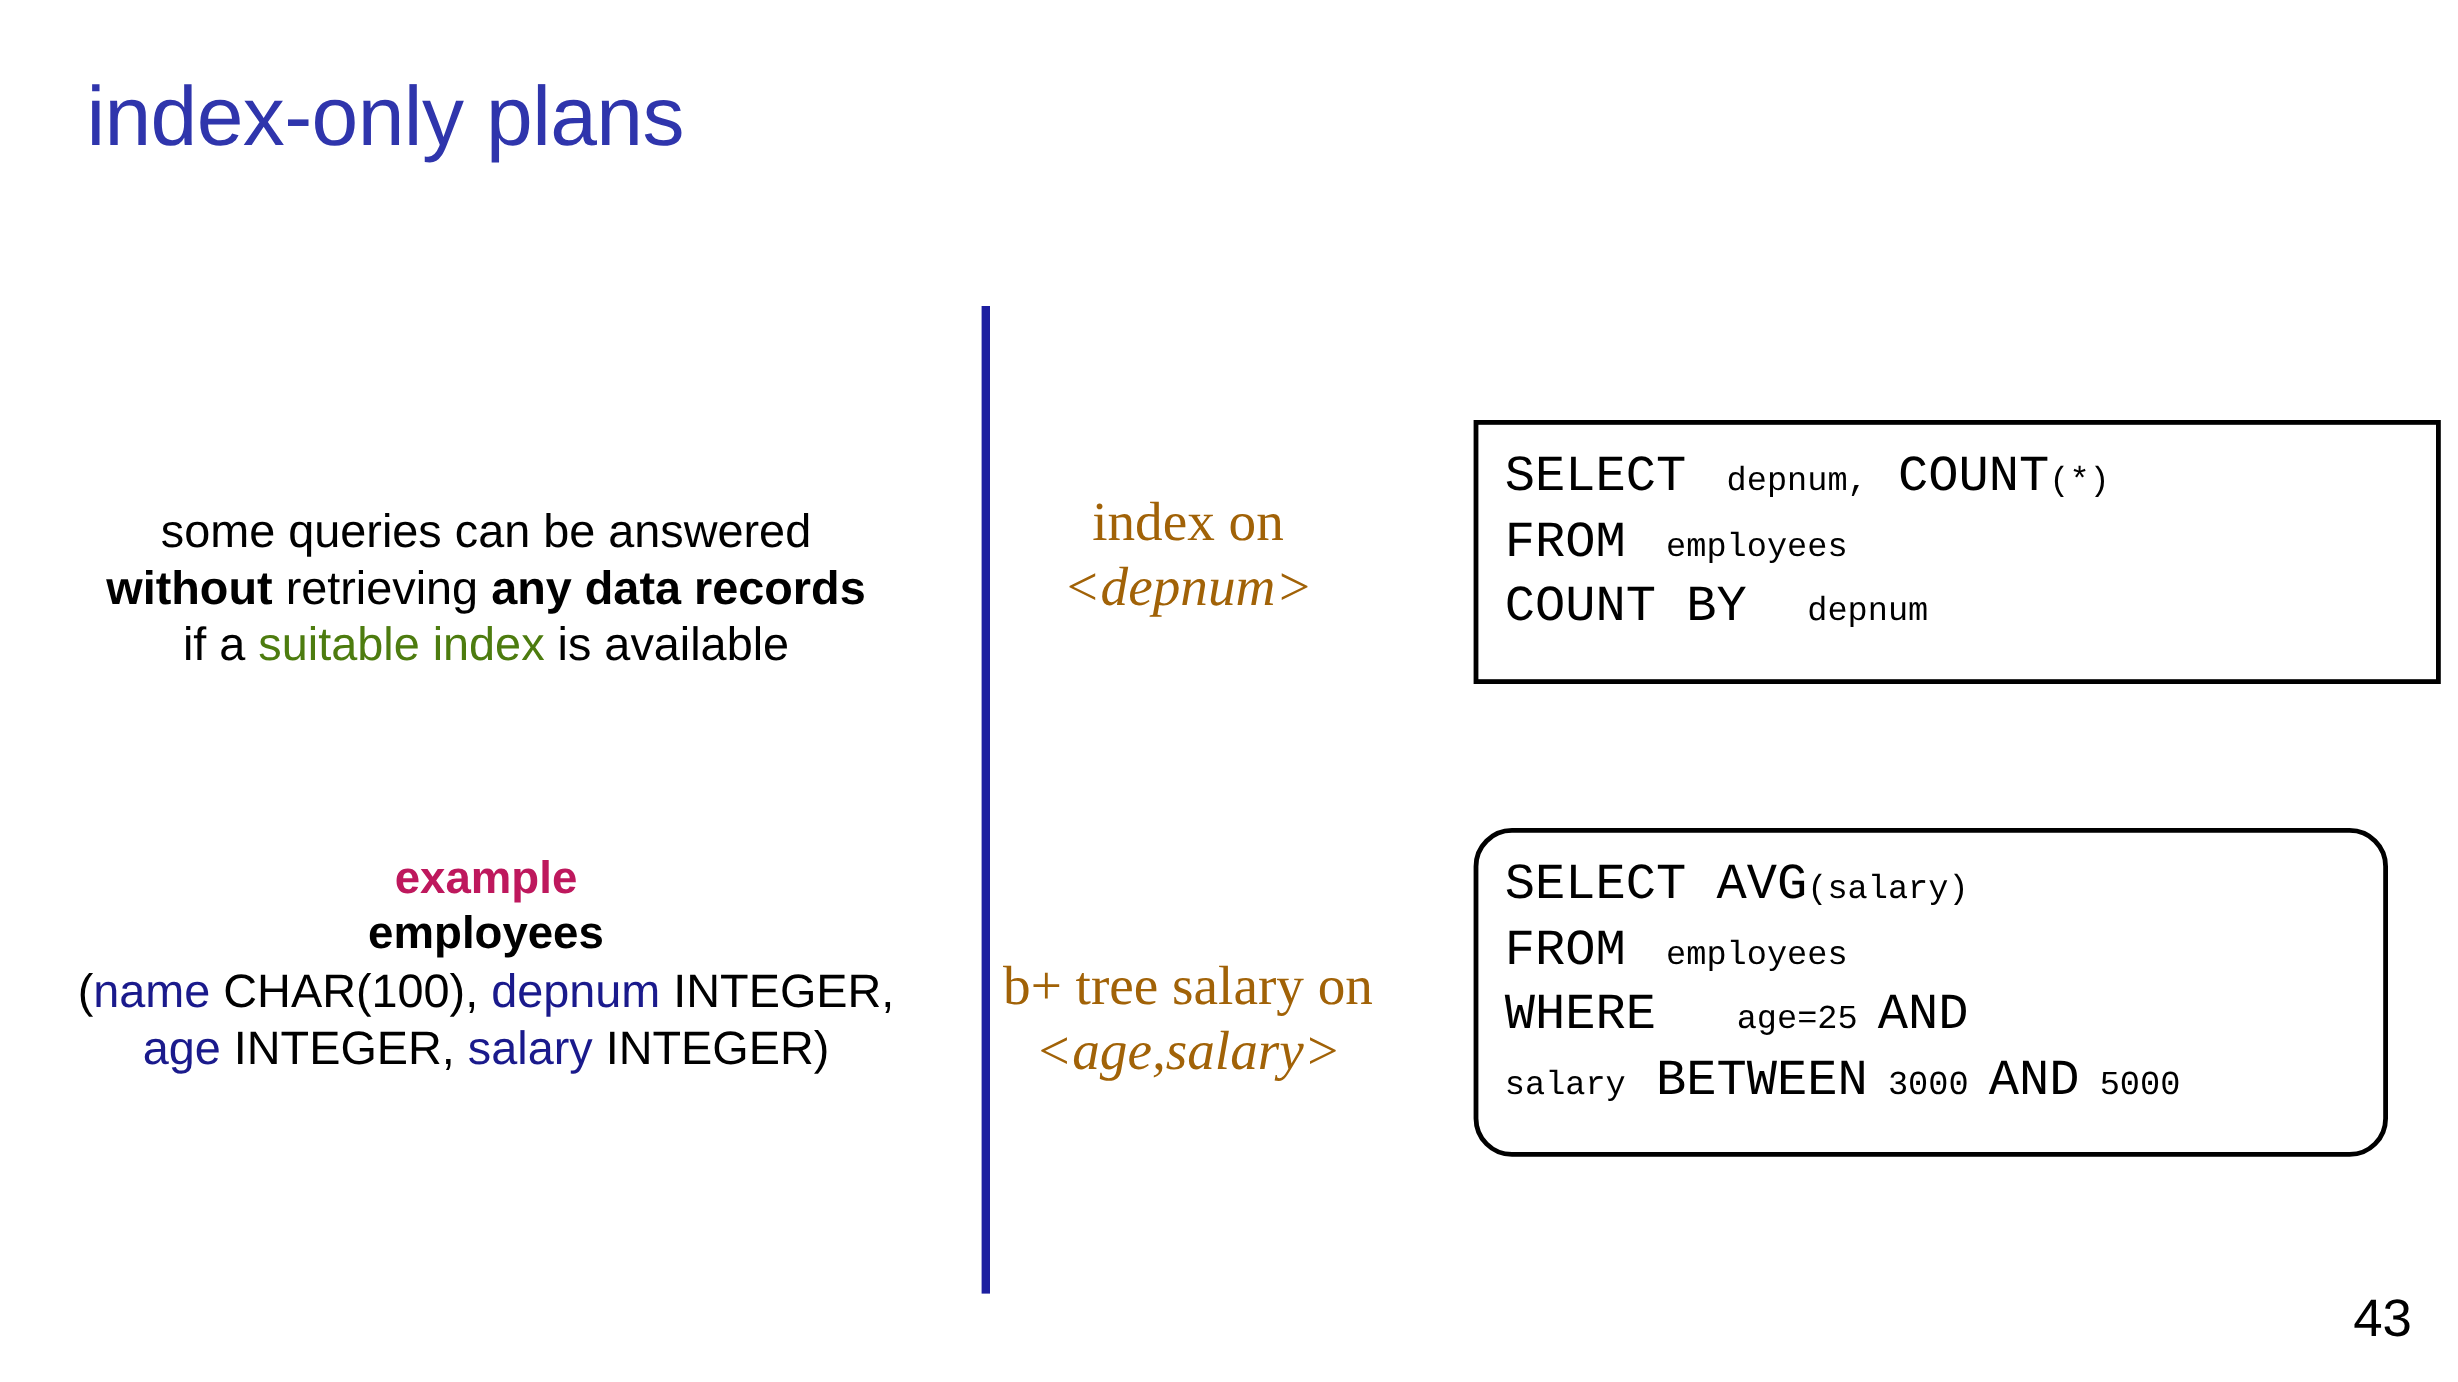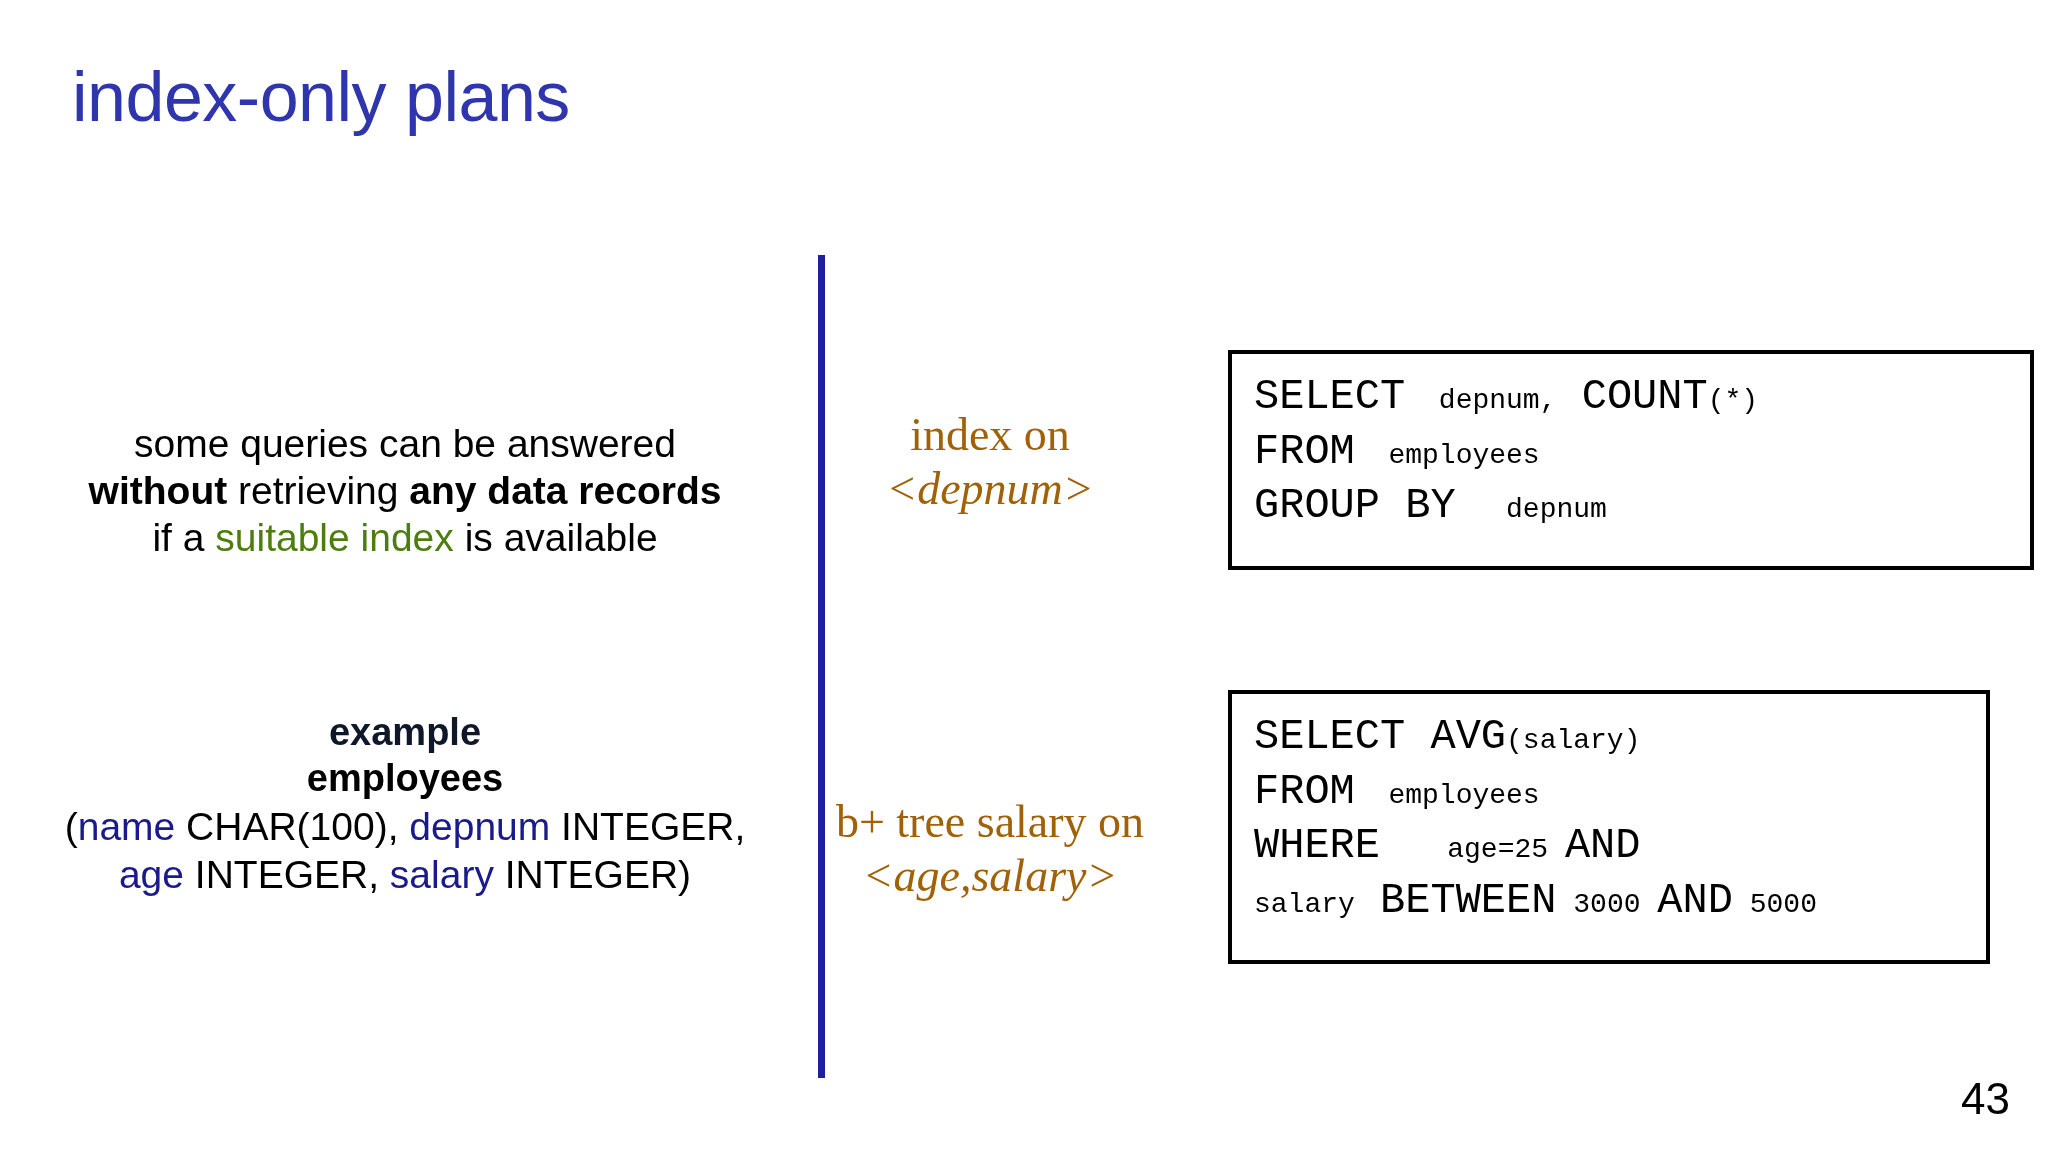--- a/index.html
+++ b/index.html
@@ -60,21 +60,21 @@
   .example-block {
     position: absolute;
     left: 0px;
     top: 290px;
     width: 790px;
     text-align: center;
   }
   .example-label {
     font-size: 38px;
     font-weight: bold;
-    color: #0f172a;
+    color: #be185d;
     line-height: 1.16;
     text-align: center;
   }
   .table-name {
     font-size: 38px;
     font-weight: bold;
     color: #000000;
     line-height: 1.30;
   }
   .schema {
@@ -123,20 +123,21 @@
     width: 806px;
     height: 220px;
     padding: 16px 0 18px 22px;
   }
   #sql-box-2 {
     left: 1228px;
     top: 690px;
     width: 762px;
     height: 274px;
     padding: 16px 4px 0 22px;
+    border-radius: 32px;
   }
   .sql-line {
     white-space: pre;
     line-height: 1.30;
   }
   .kw  { font-size: 42px; letter-spacing: 0px; }
   .idf { font-size: 28px; letter-spacing: 0px; }
 
   
   .page-number {
@@ -191,21 +192,21 @@
   </div>
 
   <div class="index-label" id="index-label-2">
     <div>b+ tree salary on</div>
     <div class="attrs">&lt;age,salary&gt;</div>
   </div>
 
   <div class="sql-box" id="sql-box-1">
       <div class="sql-line"><span class="kw">SELECT</span><span class="idf">  depnum,</span><span class="kw"> COUNT</span><span class="idf">(*)</span></div>
       <div class="sql-line"><span class="kw">FROM</span><span class="idf">  employees</span></div>
-      <div class="sql-line"><span class="kw">GROUP BY</span><span class="idf">   depnum</span></div>
+      <div class="sql-line"><span class="kw">COUNT BY</span><span class="idf">   depnum</span></div>
     </div>
   <div class="sql-box" id="sql-box-2">
       <div class="sql-line"><span class="kw">SELECT AVG</span><span class="idf">(salary)</span></div>
       <div class="sql-line"><span class="kw">FROM</span><span class="idf">  employees</span></div>
       <div class="sql-line"><span class="kw">WHERE</span><span class="idf">    age=25 </span><span class="kw">AND</span></div>
       <div class="sql-line"><span class="idf">salary</span><span class="kw"> BETWEEN</span><span class="idf"> 3000 </span><span class="kw">AND</span><span class="idf"> 5000</span></div>
     </div>
 
   <div class="page-number">43</div>
 

